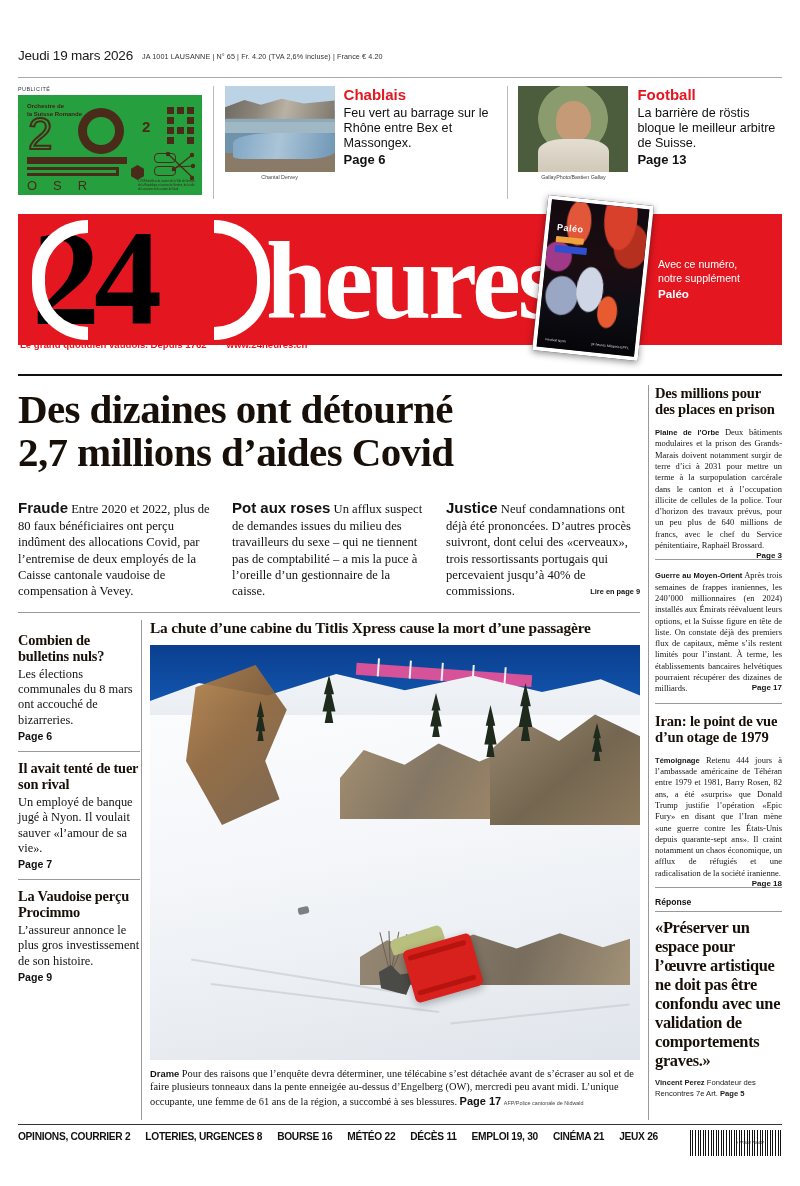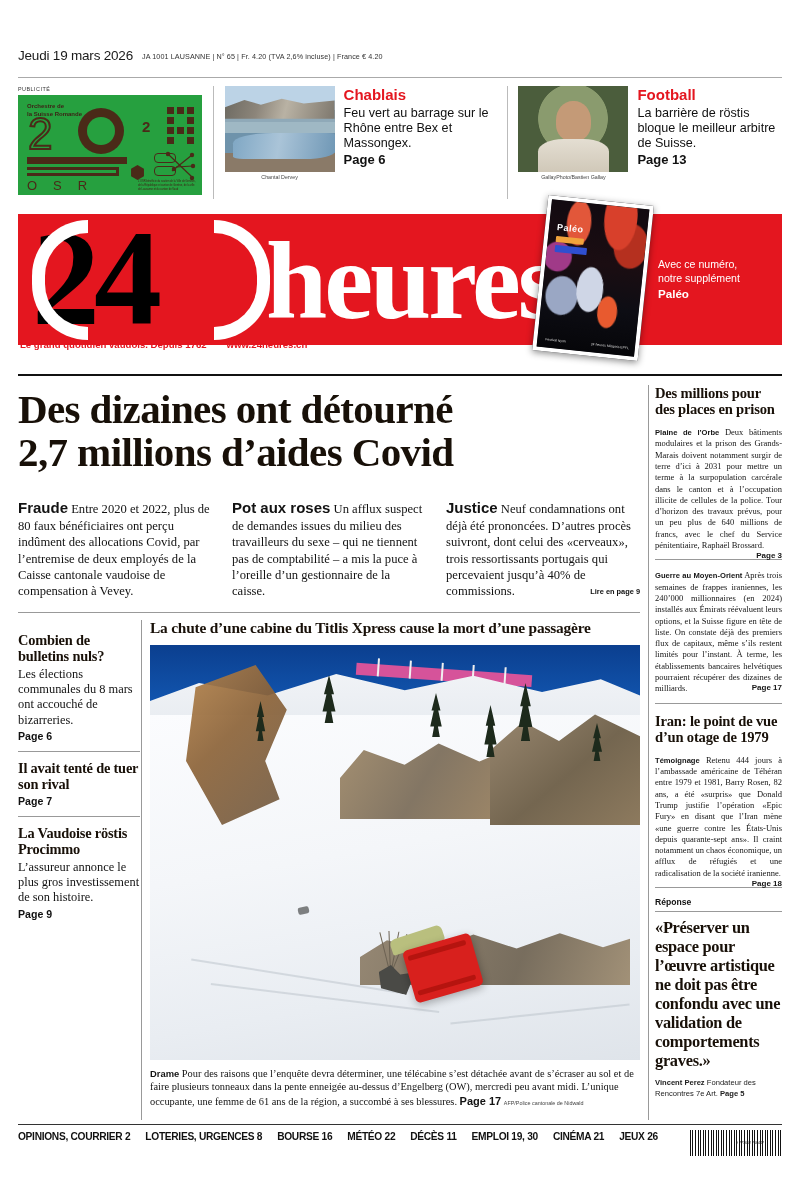--- a/index.html
+++ b/index.html
@@ -627,24 +627,25 @@
   <div class="vrule-right"></div>
 
   <div class="col-left">
     <div class="brief">
       <h3>Combien de bulletins nuls?</h3>
       <p>Les élections communales du 8 mars ont accouché de bizarreries.</p>
       <div class="pg">Page 6</div>
     </div>
     <div class="brief">
       <h3>Il avait tenté de tuer son rival</h3>
+      <p>Un employé de banque jugé à Nyon. Il voulait sauver «l’amour de sa vie».</p>
       <div class="pg">Page 7</div>
     </div>
     <div class="brief">
-      <h3>La Vaudoise röstis Procimmo</h3>
+      <h3>La Vaudoise perçu Procimmo</h3>
       <p>L’assureur annonce le plus gros investissement de son histoire.</p>
       <div class="pg">Page 9</div>
     </div>
   </div>
 
   <div class="col-right">
     <div class="rart">
       <h3>Des millions pour des places en prison</h3>
       <p><b class="kick">Plaine de l’Orbe</b>
         <span>Deux bâtiments modulaires et la prison des Grands-Marais doivent notamment surgir de terre d’ici à 2031 pour mettre un terme à la surpopulation carcérale dans le canton et à l’occupation illicite de cellules de la police. Tour d’horizon des travaux prévus, pour un peu plus de 640 millions de francs, avec le chef du Service pénitentiaire, Raphaël Brossard.</span>

